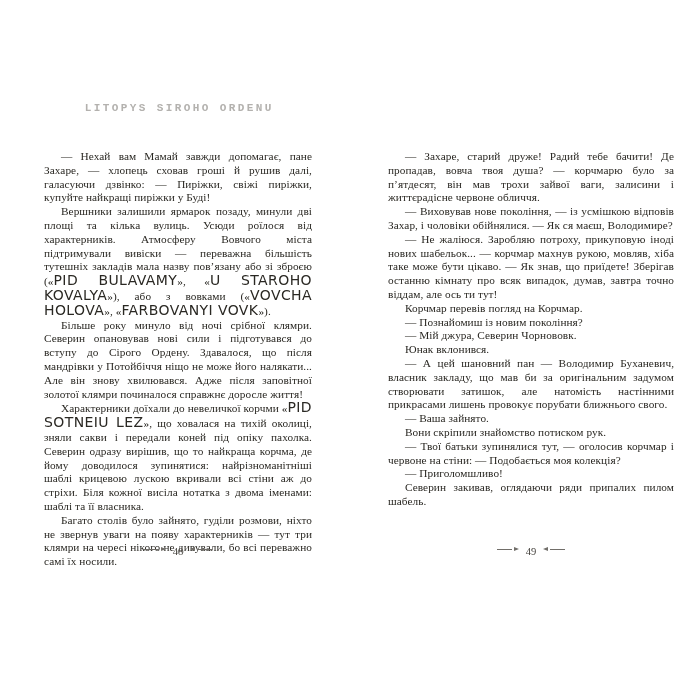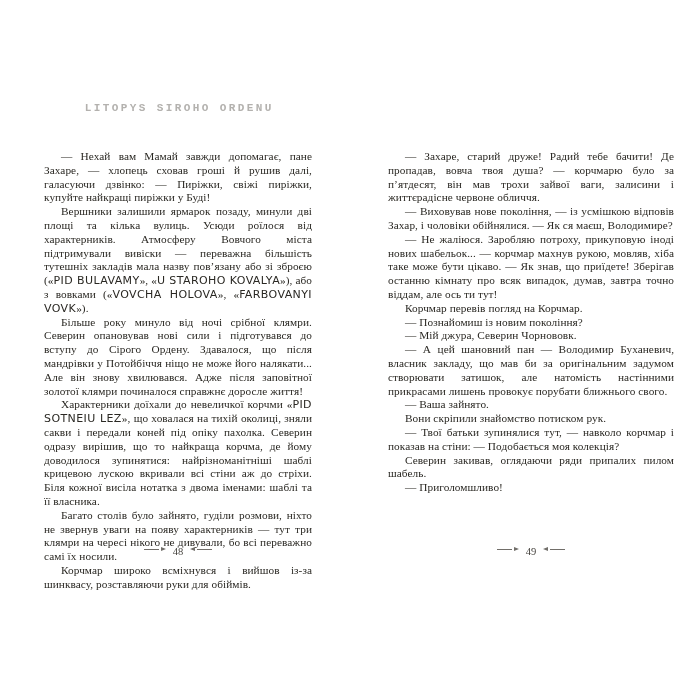--- a/index.html
+++ b/index.html
@@ -33,21 +33,21 @@
     font-size:11.3px;line-height:13.8px;
     color:var(--body-text);
     text-align:justify;
     letter-spacing:0.05px;
     hyphens:auto;
     margin-top:20px;
   }
   .page-body p{margin:0;text-indent:17px;}
   .inn-name{
     font-family:"DejaVu Sans",sans-serif;
-    font-size:11px;
+    font-size:14px;
     letter-spacing:0.4px;
     font-weight:500;
   }
   .folio{
     position:absolute;top:547px;left:0;width:100%;
     display:flex;align-items:flex-start;justify-content:center;gap:7px;
   }
   .folio-number{
     font-family:"Liberation Serif",serif;
     font-size:10.5px;color:var(--folio-text);
@@ -65,21 +65,20 @@
 <div class="spread">
 
   <div class="page page-left">
     <div class="running-head">LITOPYS SIROHO ORDENU</div>
     <div class="page-body">
         <p><span>— Нехай вам Мамай завжди допомагає, пане Захаре, — хлопець сховав гроші й рушив далі, галасуючи дзвінко: — Пиріжки, свіжі пиріжки, купуйте найкращі пиріжки у Буді!</span></p>
         <p><span>Вершники залишили ярмарок позаду, минули дві площі та кілька вулиць. Усюди роїлося від характерників. Атмосферу Вовчого міста підтримували вивіски — переважна більшість тутешніх закладів мала назву пов’язану або зі зброєю («</span><span class="inn-name">PID BULAVAMY</span><span>», «</span><span class="inn-name">U STAROHO KOVALYA</span><span>»), або з вовками («</span><span class="inn-name">VOVCHA HOLOVA</span><span>», «</span><span class="inn-name">FARBOVANYI VOVK</span><span>»).</span></p>
         <p><span>Більше року минуло від ночі срібної клямри. Северин опановував нові сили і підготувався до вступу до Сірого Ордену. Здавалося, що після мандрівки у Потойбіччя ніщо не може його налякати... Але він знову хвилювався. Адже після заповітної золотої клямри починалося справжнє доросле життя!</span></p>
         <p><span>Характерники доїхали до невеличкої корчми «</span><span class="inn-name">PID SOTNEIU LEZ</span><span>», що ховалася на тихій околиці, зняли сакви і передали коней під опіку пахолка. Северин одразу вирішив, що то найкраща корчма, де йому доводилося зупинятися: найрізноманітніші шаблі крицевою лускою вкривали всі стіни аж до стріхи. Біля кожної висіла нотатка з двома іменами: шаблі та її власника.</span></p>
         <p><span>Багато столів було зайнято, гуділи розмови, ніхто не звернув уваги на появу характерників — тут три клямри на чересі нікого не дивували, бо всі переважно самі їх носили.</span></p>
-        <p><span>Корчмар широко всміхнувся і вийшов із-за шинквасу, розставляючи руки для обіймів.</span></p>
       </div>
     <div class="folio">
       <span class="orn orn-left">
         <span class="line"></span>
           <span class="tri"></span>
       </span>
       <span class="folio-number">48</span>
       <span class="orn orn-right">
         <span class="tri"></span>
           <span class="line"></span>
@@ -88,26 +87,27 @@
   </div>
 
   <div class="page page-right">
     <div class="page-body">
         <p><span>— Захаре, старий друже! Радий тебе бачити! Де пропадав, вовча твоя душа? — корчмарю було за п’ятдесят, він мав трохи зайвої ваги, залисини і життєрадісне червоне обличчя.</span></p>
         <p><span>— Виховував нове покоління, — із усмішкою відповів Захар, і чоловіки обійнялися. — Як ся маєш, Володимире?</span></p>
         <p><span>— Не жаліюся. Заробляю потроху, прикуповую іноді нових шабельок... — корчмар махнув рукою, мовляв, хіба таке може бути цікаво. — Як знав, що приїдете! Зберігав останню кімнату про всяк випадок, думав, завтра точно віддам, але ось ти тут!</span></p>
         <p><span>Корчмар перевів погляд на Корчмар.</span></p>
         <p><span>— Познайомиш із новим покоління?</span></p>
         <p><span>— Мій джура, Северин Чорнововк.</span></p>
+        <p><span>Юнак вклонився.</span></p>
         <p><span>— А цей шановний пан — Володимир Буханевич, власник закладу, що мав би за оригінальним задумом створювати затишок, але натомість настінними прикрасами лишень провокує порубати ближнього свого.</span></p>
         <p><span>— Ваша зайнято.</span></p>
         <p><span>Вони скріпили знайомство потиском рук.</span></p>
-        <p><span>— Твої батьки зупинялися тут, — навколо корчмар і показав на стіни: — Подобається моя колекція?</span></p>
+        <p><span>— Твої батьки зупинялися тут, — оголосив корчмар і червоне на стіни: — Подобається моя колекція?</span></p>
+        <p><span>— Приголомшливо!</span></p>
         <p><span>Северин закивав, оглядаючи ряди припалих пилом шабель.</span></p>
-        <p><span>— Приголомшливо!</span></p>
       </div>
     <div class="folio">
       <span class="orn orn-left">
         <span class="line"></span>
           <span class="tri"></span>
       </span>
       <span class="folio-number">49</span>
       <span class="orn orn-right">
         <span class="tri"></span>
           <span class="line"></span>

